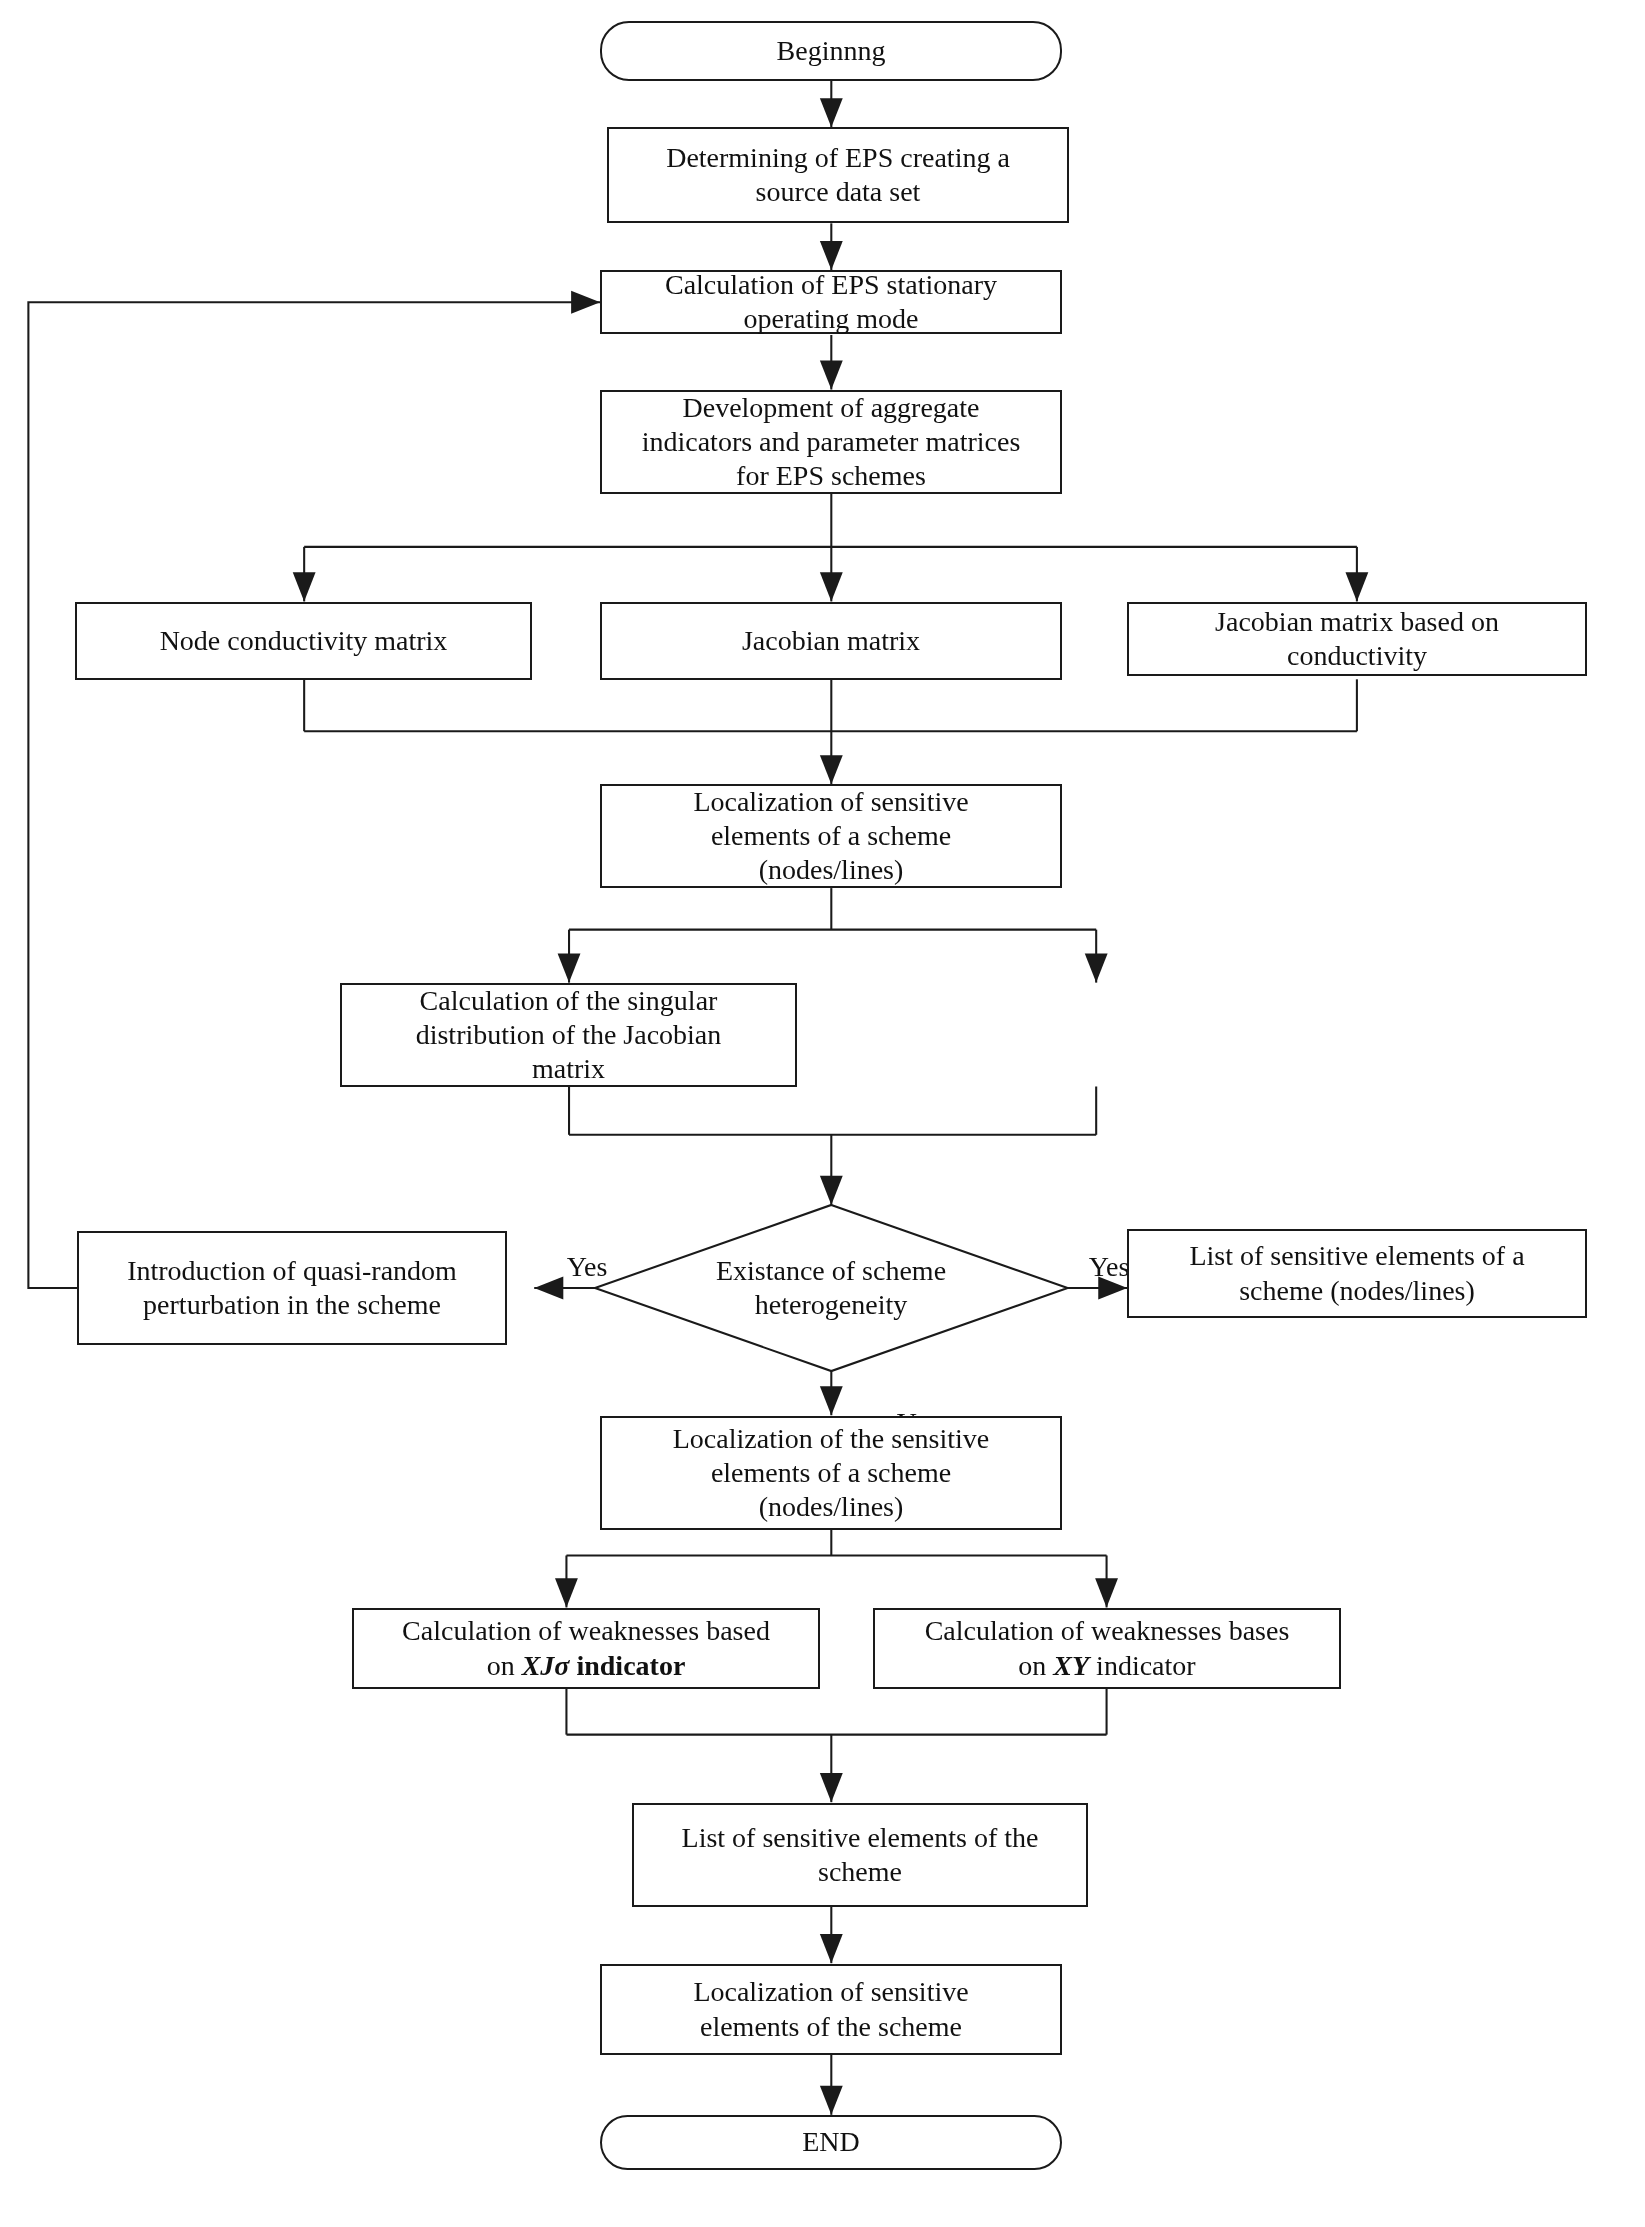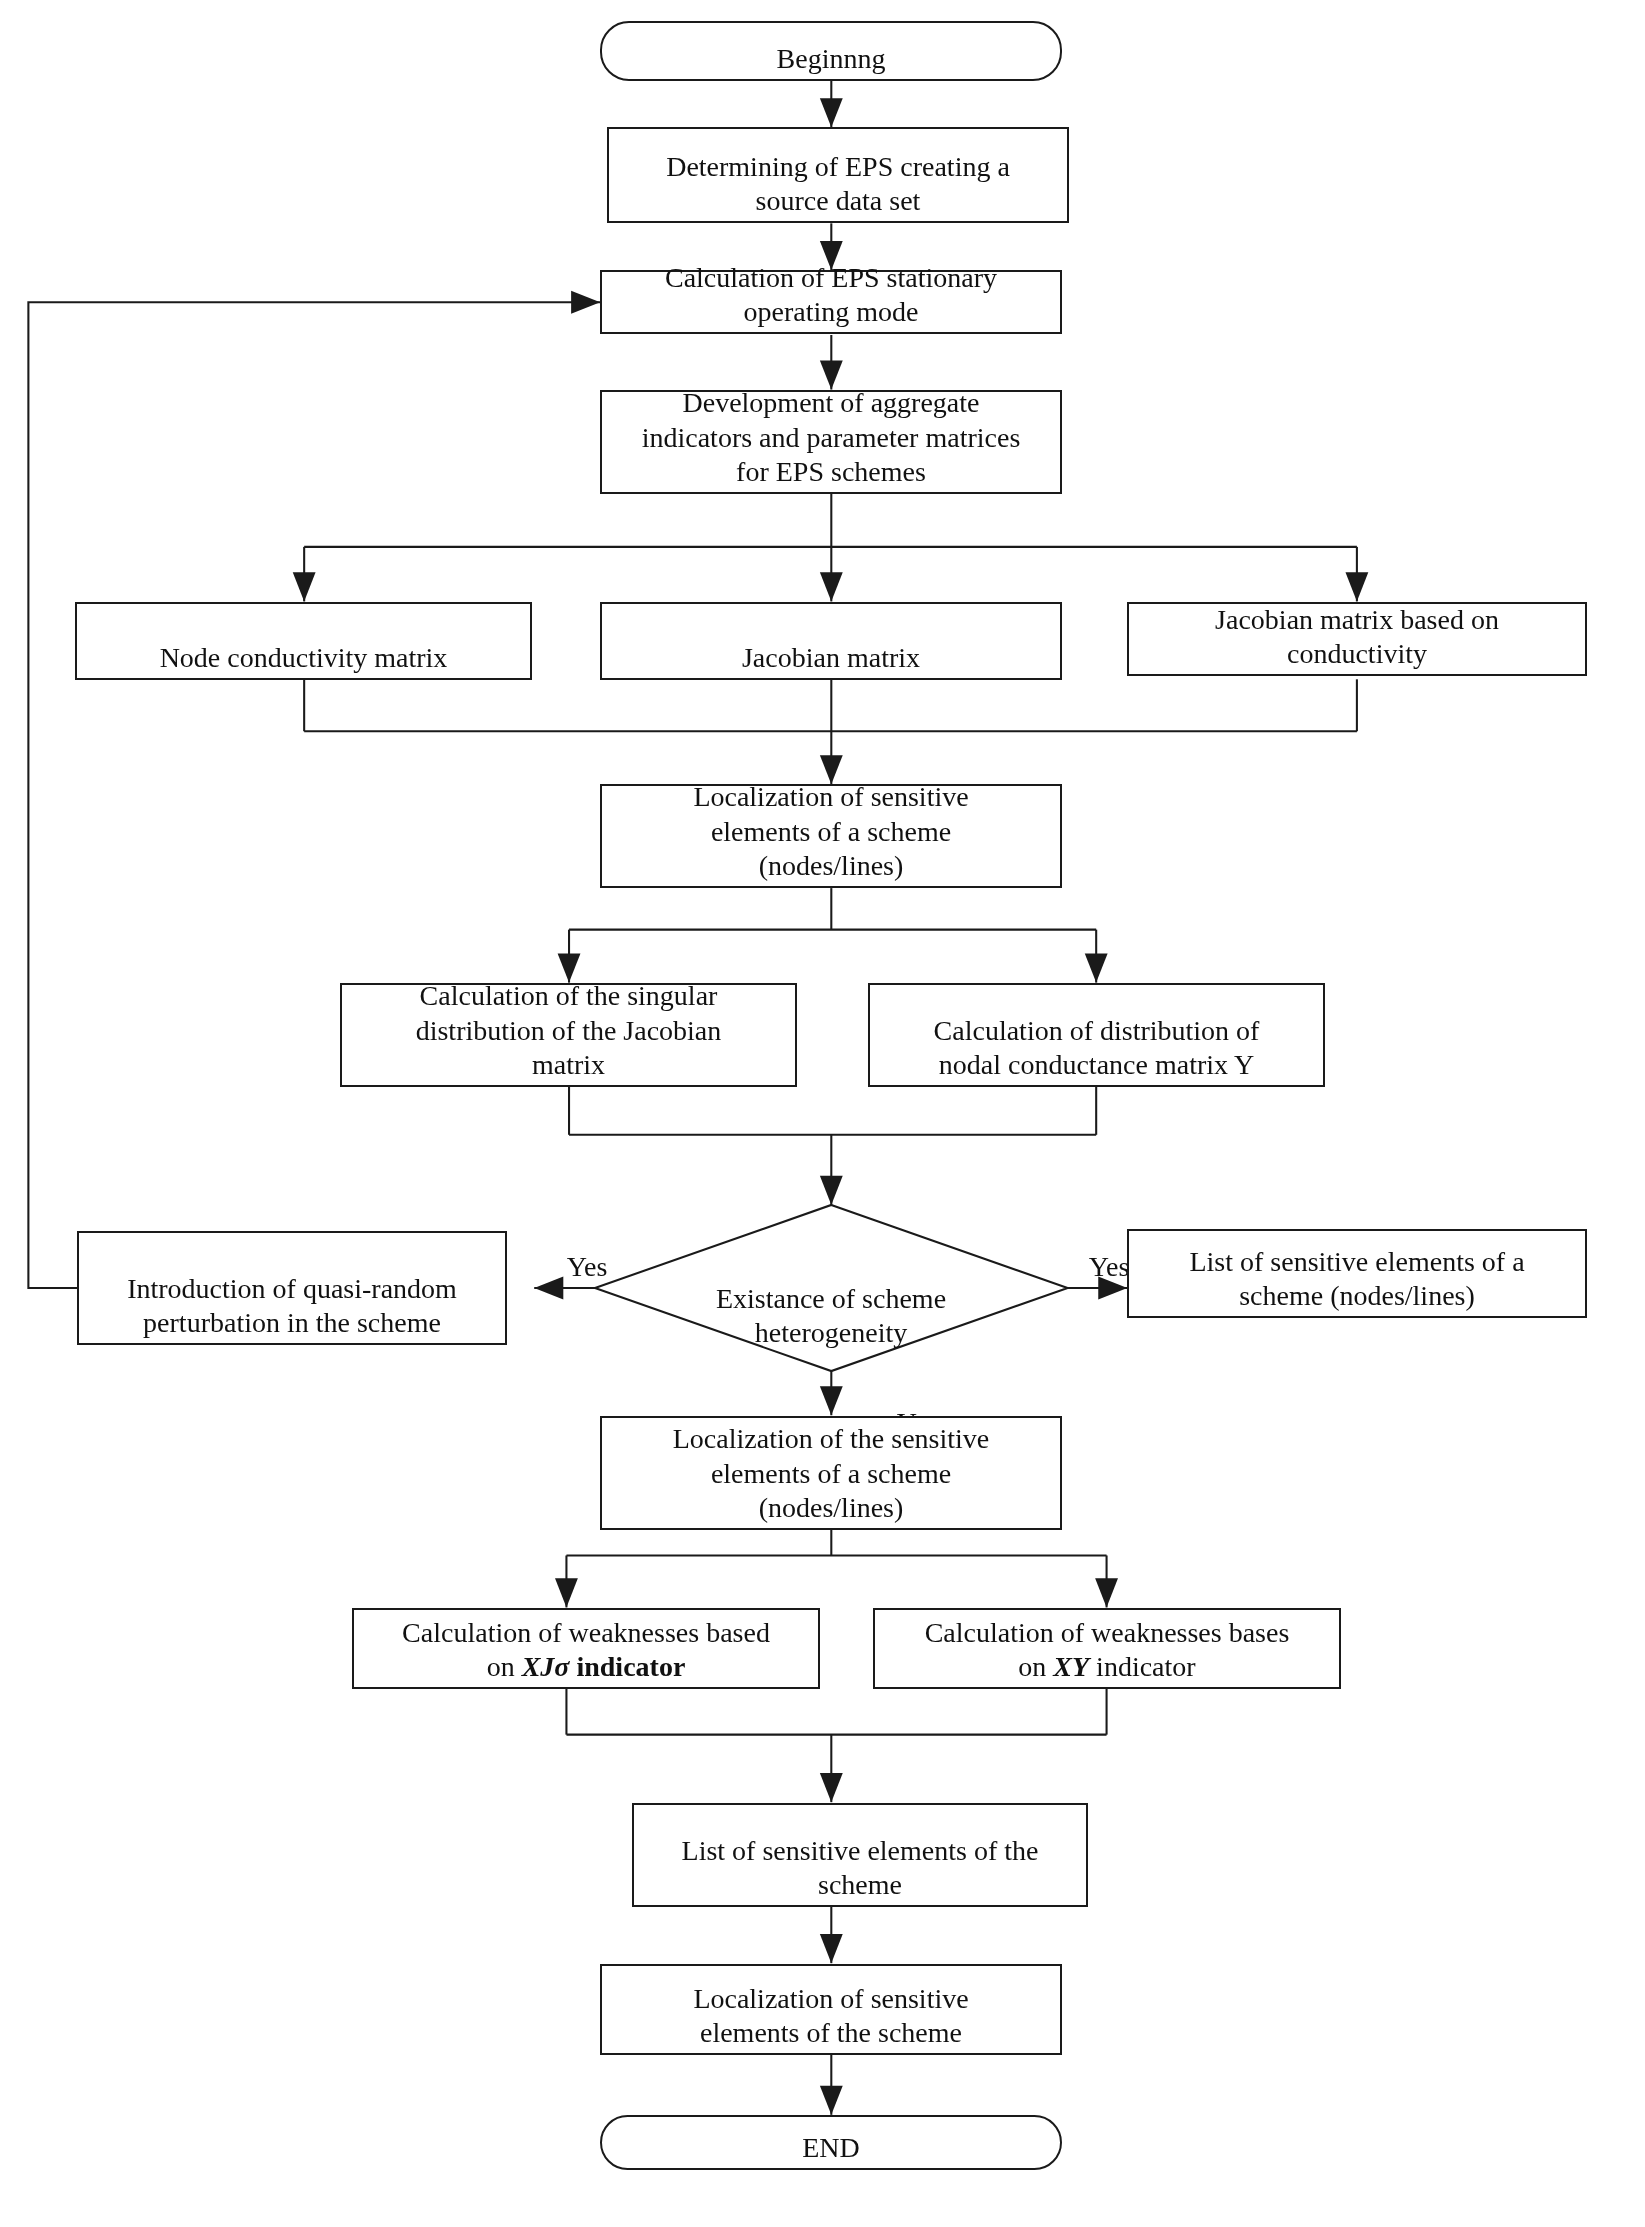--- a/index.html
+++ b/index.html
@@ -6,21 +6,21 @@
   html,body{margin:0;padding:0;background:#ffffff;}
   .canvas{
     position:relative;width:1646px;height:2227px;background:#ffffff;
     font-family:"Liberation Serif","DejaVu Serif",serif;color:#111111;
   }
   .wires{position:absolute;left:0;top:0;}
   .wires line,.wires polyline{stroke:#1a1a1a;stroke-width:4;fill:none;}
   .wires polygon.diamond{fill:#ffffff;stroke:#1a1a1a;stroke-width:4;}
   .node{
     position:absolute;box-sizing:border-box;border:2.1px solid #1a1a1a;background:#ffffff;
-    display:flex;align-items:flex-end;justify-content:center;text-align:center;
+    display:flex;align-items:center;justify-content:center;text-align:center;
     font-size:28px;line-height:1.22;padding:3.1px 13.5px;
   }
   .term{border-radius:29px;}
   .noborder{border:none;background:transparent;}
   .txt.pre{white-space:pre-line;}
   .bi{font-style:italic;font-weight:bold;}
   .b{font-weight:bold;}
   .edge-label{
     position:absolute;display:flex;align-items:center;justify-content:center;
     font-size:28px;line-height:1;margin-top:28px;
@@ -123,24 +123,20 @@
 elements of a scheme
 (nodes/lines)</span>
   </div>
 
   <div class="node" style="left:340px;top:983px;width:457px;height:104px">
     <span class="txt pre">Calculation of the singular
 distribution of the Jacobian
 matrix</span>
   </div>
 
-  <div class="node" style="left:868px;top:983px;width:457px;height:104px">
-    <span class="txt pre">Calculation of distribution of
-nodal conductance matrix Y</span>
-  </div>
 
   <div class="node noborder" style="left:623px;top:1223px;width:416px;height:130px">
     <span class="txt pre">Existance of scheme
 heterogeneity</span>
   </div>
 
   <div class="edge-label" style="left:543px;top:1218px;width:88px;height:42px">
     <span>Yes</span>
   </div>
   <div class="edge-label" style="left:1065px;top:1218px;width:88px;height:42px">

